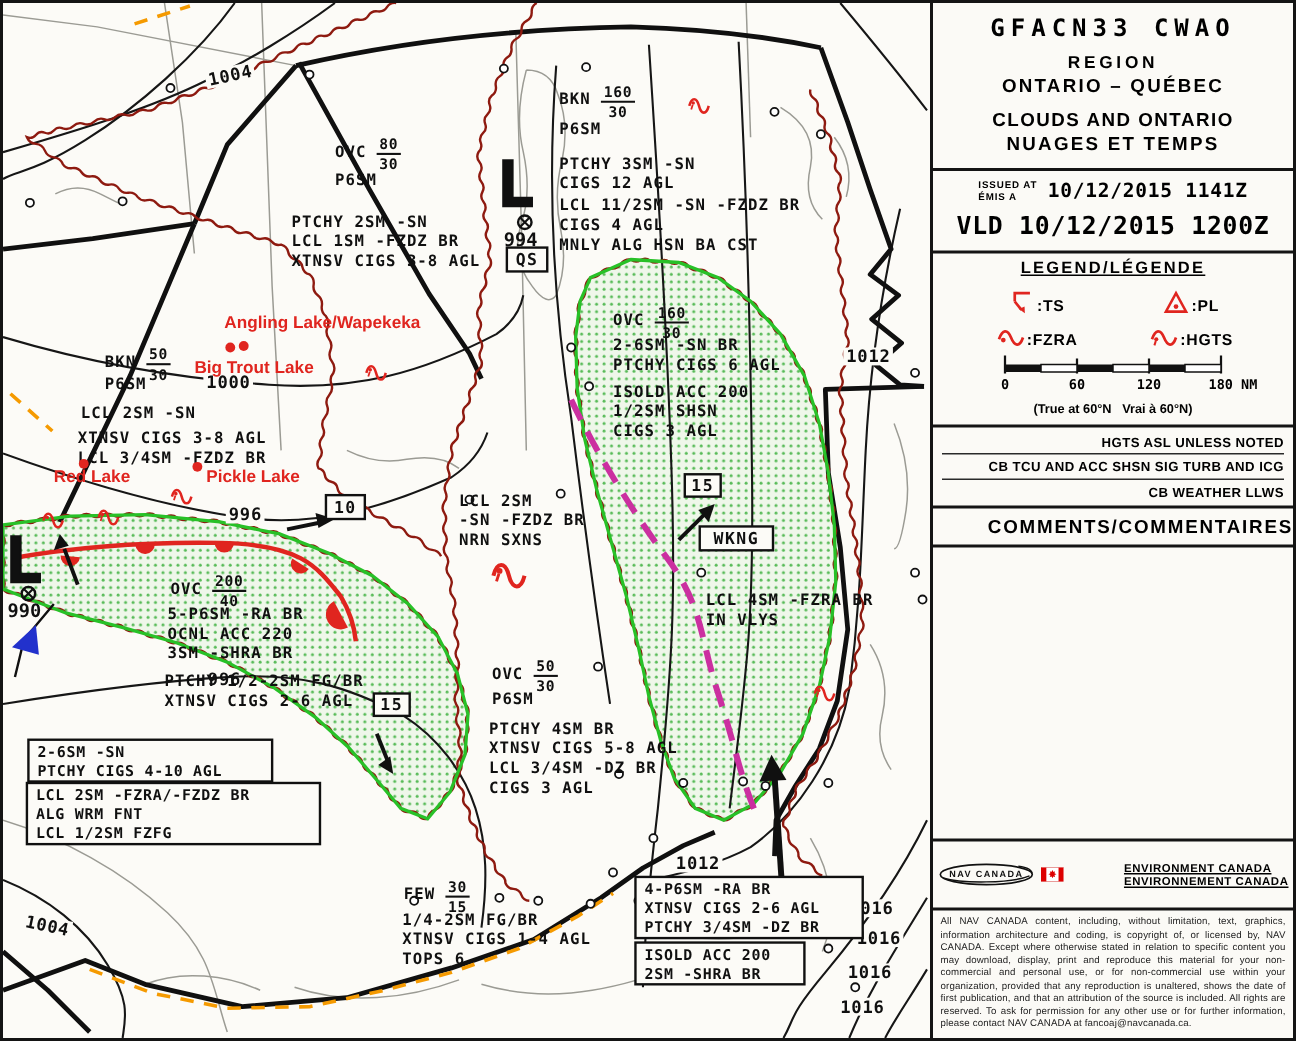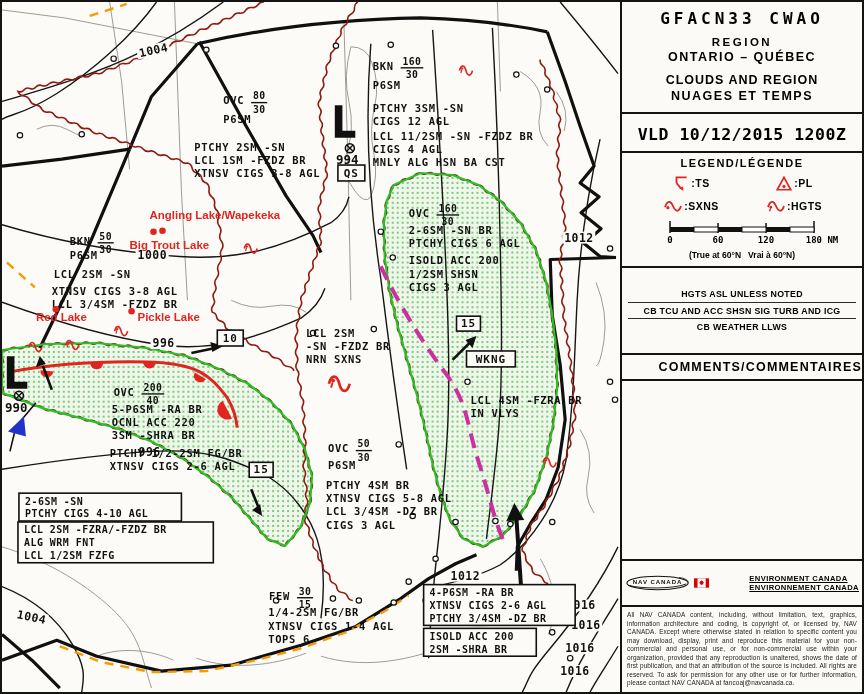--- a/index.html
+++ b/index.html
@@ -13,27 +13,27 @@
   .t2{font:700 11.5px "Liberation Sans",sans-serif;letter-spacing:2.5px;margin-top:8px;}
   .t3{font:700 12.5px "Liberation Sans",sans-serif;letter-spacing:1.5px;margin-top:2px;}
   .t4{font:700 12.5px "Liberation Sans",sans-serif;letter-spacing:1px;margin-top:9px;}
   .t5{font:700 12.5px "Liberation Sans",sans-serif;letter-spacing:1.5px;margin-top:2px;}
   .sec-issued{padding:6px 4px 7px;text-align:center;}
   .issued-row{display:flex;justify-content:center;align-items:center;gap:7px;}
   .issued-label{font:700 6.5px/1.2 "Liberation Sans",sans-serif;letter-spacing:.6px;text-align:left;}
   .issued-value{font:700 13px "DejaVu Sans Mono",monospace;letter-spacing:.5px;}
   .vld{font:700 16.5px "DejaVu Sans Mono",monospace;letter-spacing:.5px;margin-top:5px;text-align:center;}
   .sec-legend{padding:4px 4px 6px;text-align:center;}
-  .leg-title{font:700 11px "Liberation Sans",sans-serif;letter-spacing:1.5px;}
+  .leg-title{font:700 11px "Liberation Sans",sans-serif;letter-spacing:1.5px;text-decoration:underline;}
   .leg-grid{display:grid;grid-template-columns:1fr 1fr;gap:1px 2px;margin:3px 14px 2px;}
-  .leg-item{display:flex;align-items:center;justify-content:center;gap:0;height:22px;}
+  .leg-item{display:flex;align-items:flex-end;justify-content:center;gap:0;height:22px;}
   .leg-label{font:700 10.5px "Liberation Sans",sans-serif;letter-spacing:.5px;}
   .scale-note{font:700 8.5px "Liberation Sans",sans-serif;white-space:pre;margin-top:1px;}
   .scale-ticks{font:700 9px "DejaVu Sans Mono",monospace;}
-  .sec-notes{padding:18px 6px;text-align:center;}
+  .sec-notes{padding:2px 6px;text-align:right;}
   .note{font:700 8.8px "Liberation Sans",sans-serif;letter-spacing:.3px;padding:3px 0 2.5px;}
   .note + .note{border-top:1.5px solid #2a2a2a;}
   .sec-comments{font:700 12.5px "Liberation Sans",sans-serif;letter-spacing:1.2px;text-align:right;padding:5px 0;}
   .spacer{flex:1;}
   .sec-logos{border-top:2px solid #141414;border-bottom:2px solid #141414;padding:5px 3px;display:flex;align-items:center;gap:4px;text-decoration:underline;}
   .env-text{font:700 7.6px/1.25 "Liberation Sans",sans-serif;letter-spacing:.4px;white-space:nowrap;margin-left:36px;}
   .sec-fine{padding:4px 5px;font:400 6.45px/1.32 "Liberation Sans",sans-serif;text-align:justify;color:#1c1c1c;letter-spacing:.1px;}
   
   .wx{font-family:"DejaVu Sans Mono",monospace;font-weight:700;font-size:10.5px;letter-spacing:.7px;fill:#101010;}
   .wxs{font-family:"DejaVu Sans Mono",monospace;font-weight:700;font-size:9.8px;letter-spacing:.4px;fill:#101010;}
@@ -324,25 +324,32 @@
         <text x="429" y="654.3" class="boxs">2SM -SHRA BR</text>
       </svg>
   </div>
 
   <div id="panel">
 
     <div class="sec sec-title">
       <div class="t1">GFACN33 CWAO</div>
       <div class="t2">REGION</div>
       <div class="t3">ONTARIO – QUÉBEC</div>
-      <div class="t4">CLOUDS AND REGION</div>
+      <div class="t4">CLOUDS AND ONTARIO</div>
       <div class="t5">NUAGES ET TEMPS</div>
     </div>
 
     <div class="sec sec-issued">
+      <div class="issued-row">
+        <div class="issued-label">
+          <div>ISSUED AT</div>
+          <div>ÉMIS A</div>
+        </div>
+        <div class="issued-value">10/12/2015 1141Z</div>
+      </div>
       <div class="vld">VLD 10/12/2015 1200Z</div>
     </div>
 
     <div class="sec sec-legend">
       <div class="leg-title">LEGEND/LÉGENDE</div>
       <div class="leg-grid">
         <div class="leg-item">
           <svg width="20" height="18" viewBox="0 0 16 16">
             <path d="M13,3 H4 V8" fill="none" stroke="#e0251f" stroke-width="1.6"></path>
             <path d="M4,8 L8,13" stroke="#e0251f" stroke-width="1.6"></path>
@@ -355,21 +362,21 @@
             <polygon points="8,3 14,14 2,14" fill="none" stroke="#e0251f" stroke-width="1.5"></polygon>
             <circle cx="8" cy="11" r="1.4" fill="#e0251f"></circle>
           </svg>
           <span class="leg-label">:PL</span>
         </div>
         <div class="leg-item">
           <svg width="22" height="16" viewBox="0 0 18 14">
             <path d="M2,8 C4,2 7,2 9,7 S14,13 16,7" fill="none" stroke="#e0251f" stroke-width="1.6"></path>
             <circle cx="4.5" cy="8.5" r="1.4" fill="#e0251f"></circle>
           </svg>
-          <span class="leg-label">:SXNS</span>
+          <span class="leg-label">:FZRA</span>
         </div>
         <div class="leg-item">
           <svg width="22" height="16" viewBox="0 0 18 14">
             <path d="M2,8 C4,2 7,2 9,7 S14,13 16,7" fill="none" stroke="#e0251f" stroke-width="1.6"></path>
             <circle cx="4.5" cy="8" r="1.2" fill="#e0251f"></circle>
             <path d="M4.2,9 L3.4,11.6" stroke="#e0251f" stroke-width="1.2"></path>
           </svg>
           <span class="leg-label">:HGTS</span>
         </div>
       </div>

